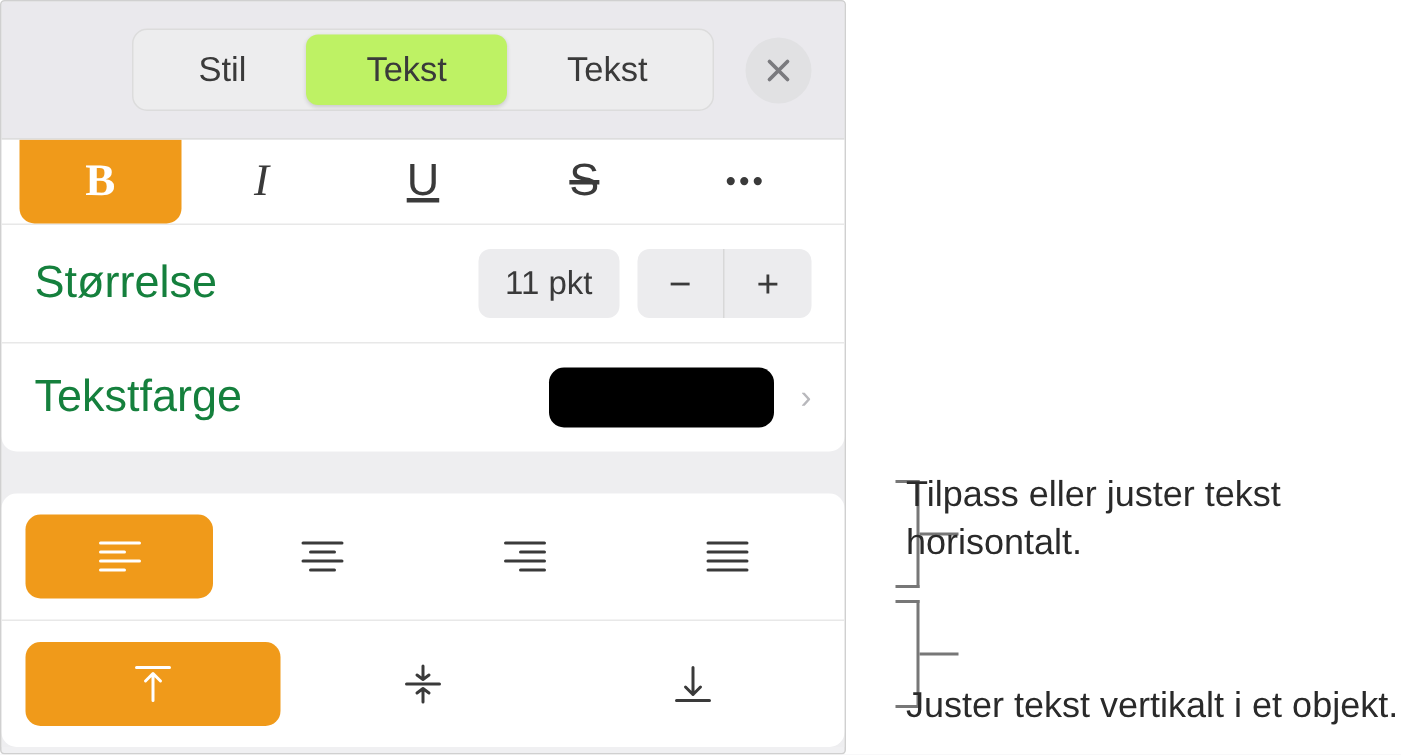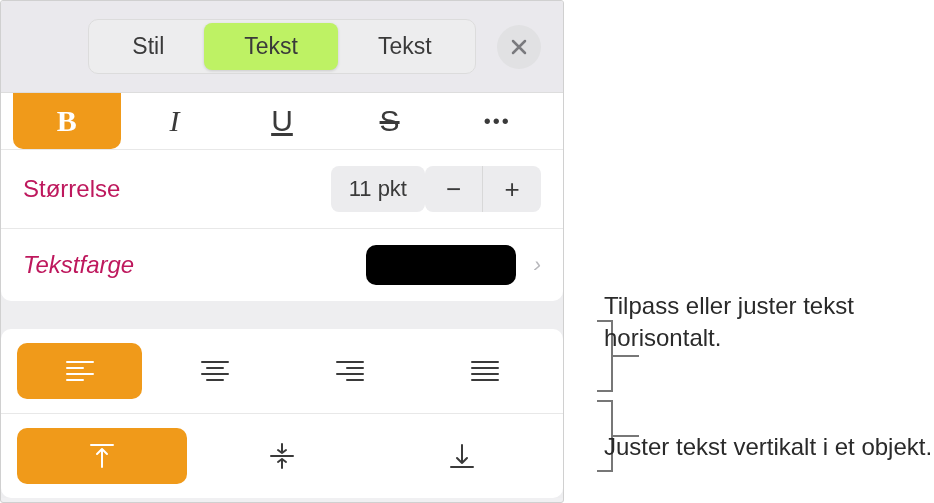--- a/index.html
+++ b/index.html
@@ -94,33 +94,33 @@
     }
     .style-btn.italic { font-style: italic; font-family: Georgia, serif; }
     .style-btn.underline { text-decoration: underline; }
     .style-btn.strike { text-decoration: line-through; }
     .row {
       display: flex;
       align-items: center;
       padding: 16px 22px;
       border-bottom: 1px solid #e8e8e8;
     }
-    .row:last-child { border-bottom: none; font-style: italic; }
+    .row:last-child { border-bottom: none; }
     .row-label {
-      font-size: 24px;
-      color: #be185d;
+      font-size: 30px;
+      color: #15803d;
       flex: 1;
     }
     .size-value {
       background: #ececee;
       border-radius: 8px;
       padding: 10px 18px;
       font-size: 22px;
       color: #3a3a3a;
-      margin-right: 0;
+      margin-right: 12px;
     }
     .stepper {
       display: flex;
       background: #ececee;
       border-radius: 8px;
       overflow: hidden;
     }
     .stepper-btn {
       width: 58px;
       height: 46px;
@@ -166,20 +166,21 @@
     .align-btn.active {
       background: #f09a1a;
     }
     .align-btn svg { display: block; }
     .callout {
       position: absolute;
       left: 604px;
       font-size: 24px;
       line-height: 1.35;
       color: #2a2a2a;
+      margin-top: 24px;
     }
     .callout-1 { top: 290px; }
     .callout-2 { top: 431px; }
     .bracket {
       position: absolute;
       border-right: 2px solid #777;
       border-top: 2px solid #777;
       border-bottom: 2px solid #777;
     }
     .bracket-1 {

